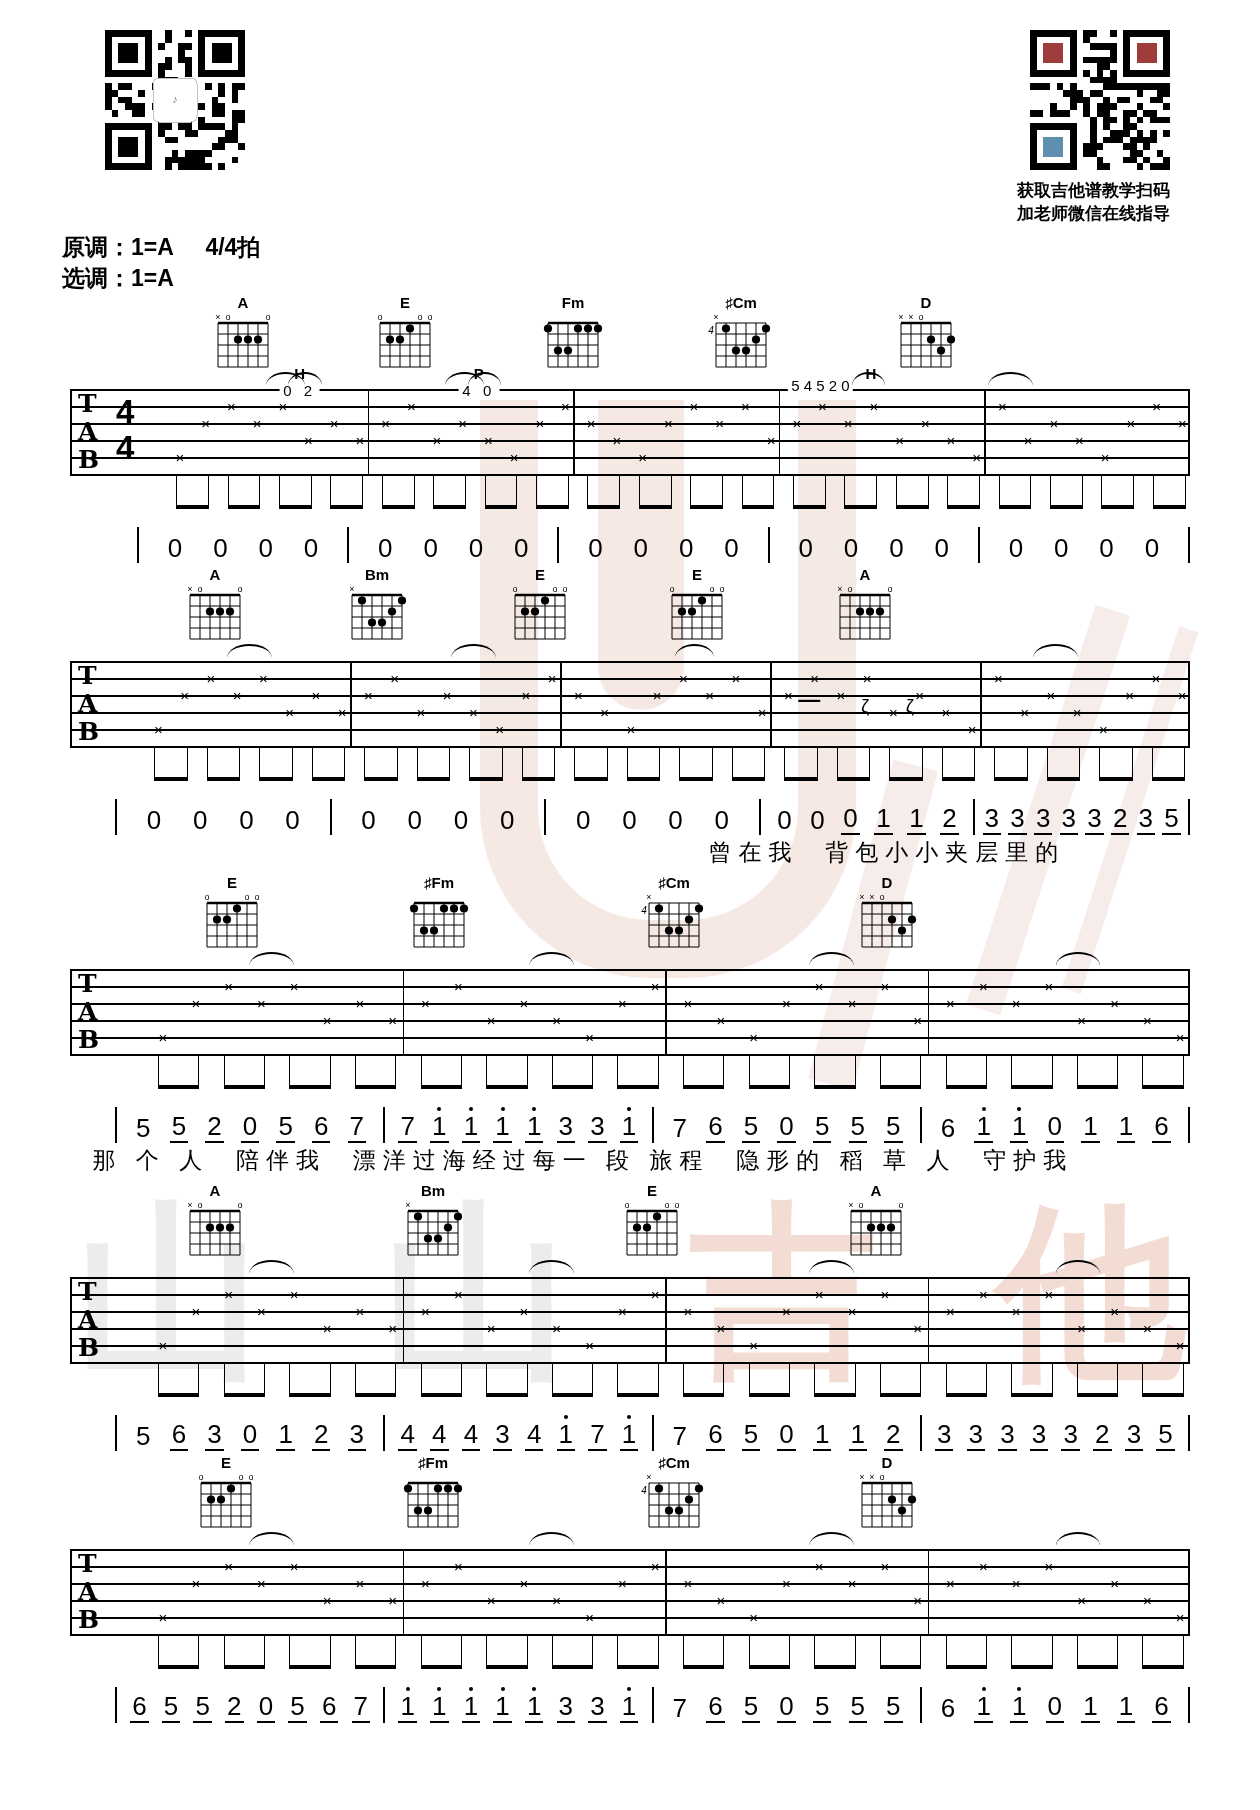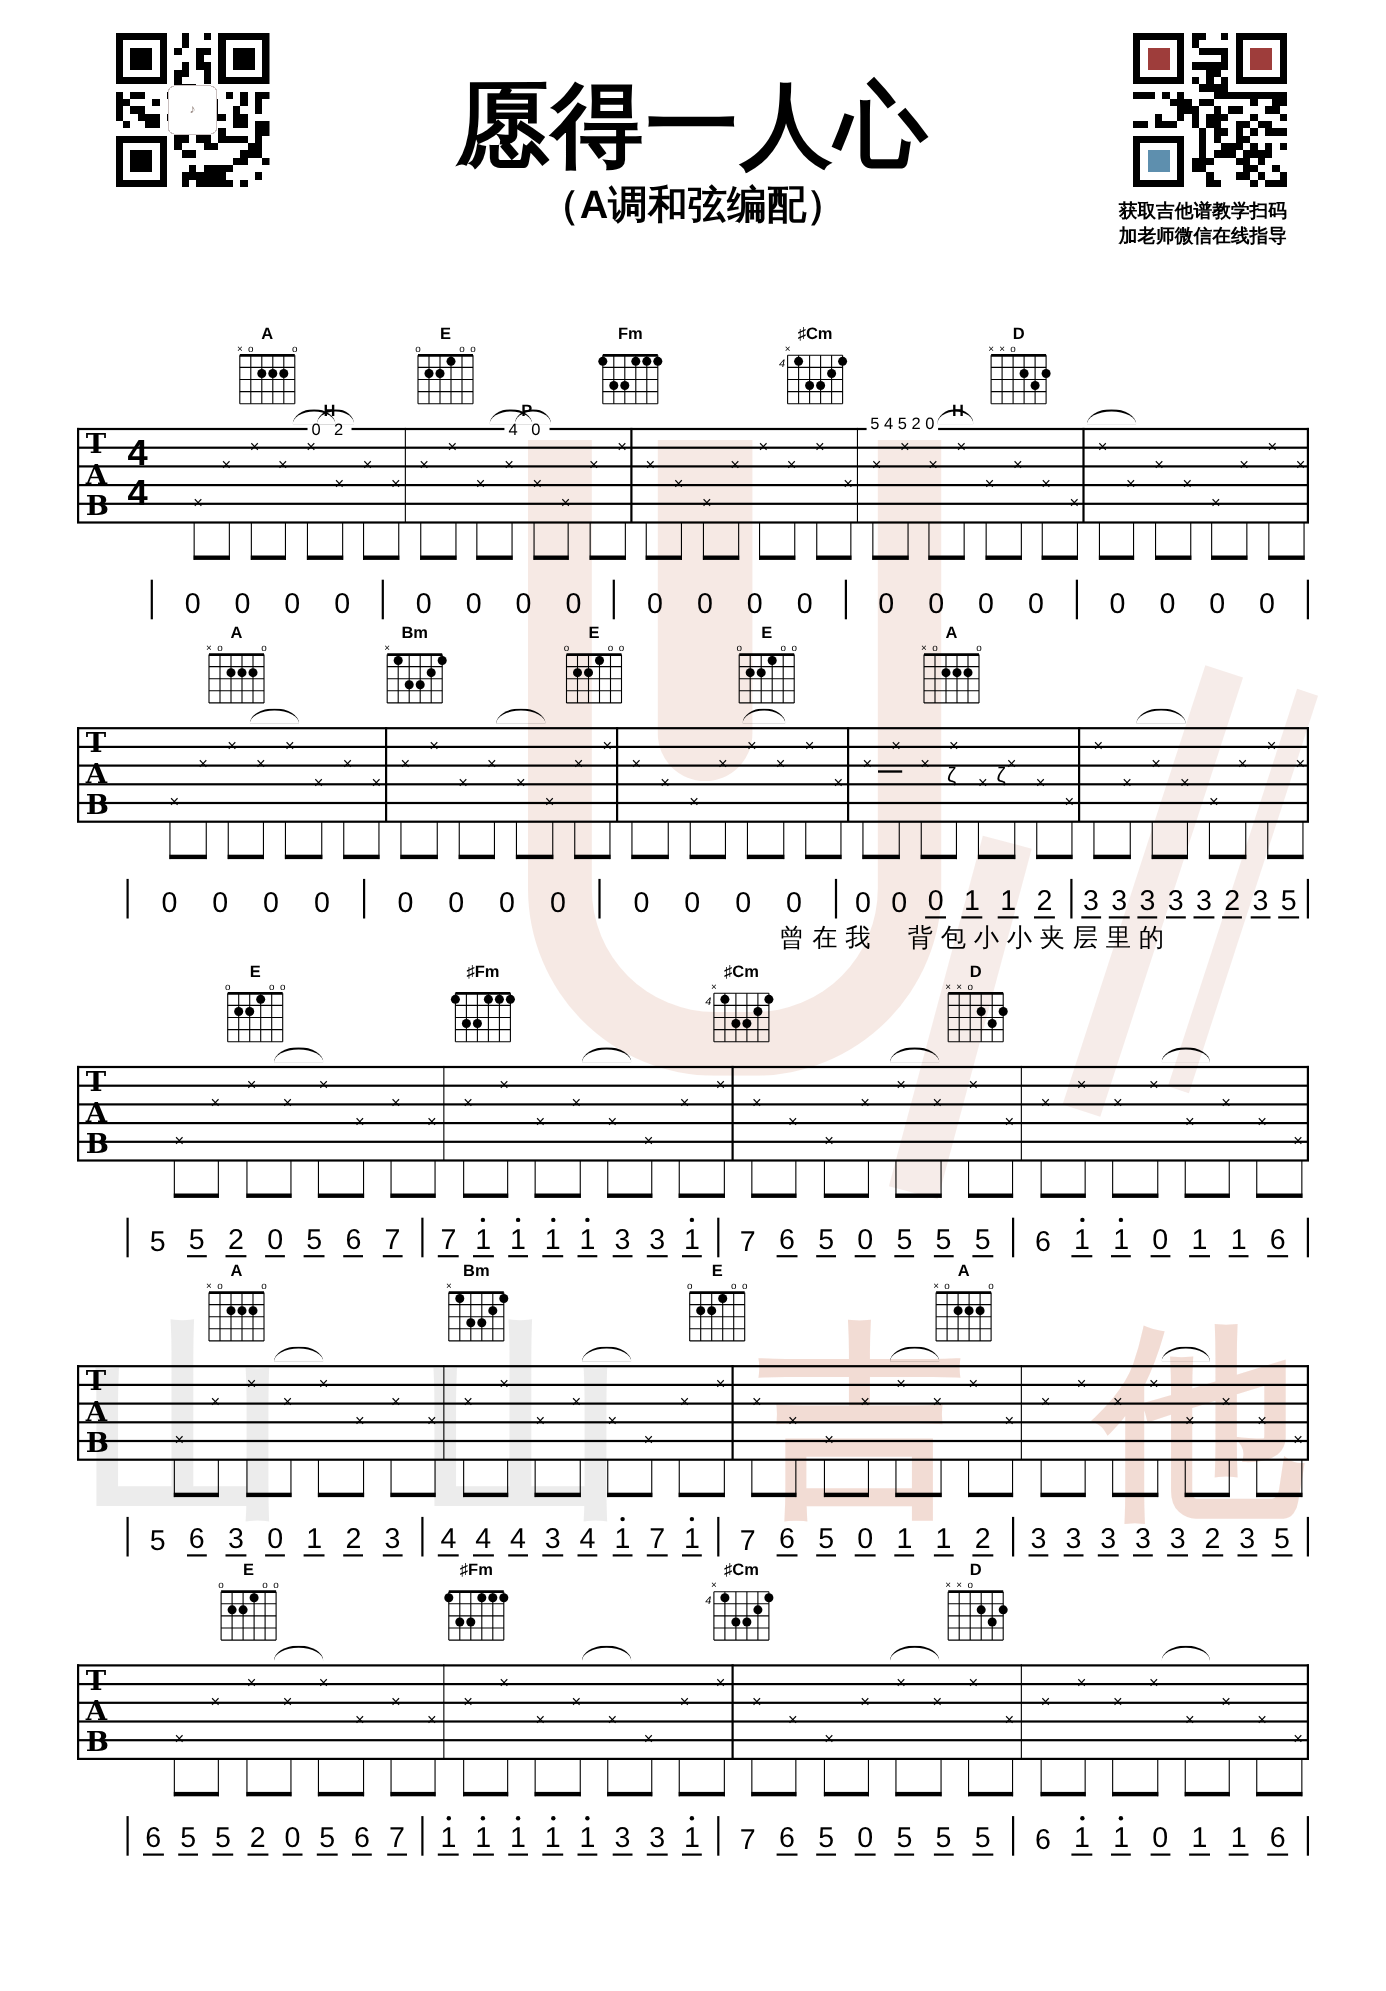--- a/index.html
+++ b/index.html
@@ -210,25 +210,28 @@
             <rect x="80" y="133.33333333333334" width="6.666666666666667" height="6.666666666666667" fill="#000"></rect>
             <rect x="86.66666666666667" y="133.33333333333334" width="6.666666666666667" height="6.666666666666667" fill="#000"></rect>
             <rect x="93.33333333333334" y="133.33333333333334" width="6.666666666666667" height="6.666666666666667" fill="#000"></rect>
             <rect x="100" y="133.33333333333334" width="6.666666666666667" height="6.666666666666667" fill="#000"></rect>
             <rect x="113.33333333333334" y="133.33333333333334" width="6.666666666666667" height="6.666666666666667" fill="#000"></rect>
             <rect x="48" y="48" width="44" height="44" rx="6" fill="#fff" stroke="#c9bfbf"></rect>
             <text x="70" y="73" font-size="11" text-anchor="middle" fill="#8c7b74">♪</text>
           </svg></span>
     </div>
 
+    <div class="keyinfo">
+      <div>
+        <span>原调：1=A</span>
+        <span class="tsig">4/4拍</span>
+      </div>
+      <div>选调：1=A</div>
+    </div>
 
-    <div class="titlewrap">
-      <div class="title">愿得一人心</div>
-      <div class="subtitle">（A调和弦编配）</div>
-    </div>
 
     <div class="qr-block qr-right">
       <span class="qr-svg" id="qr-right"><svg width="140" height="140" shape-rendering="crispEdges" xmlns="http://www.w3.org/2000/svg">
             <rect width="140" height="140" fill="#fff"></rect>
             <rect x="0" y="0" width="46.66666666666667" height="46.66666666666667" fill="#000"></rect>
             <rect x="6.666666666666667" y="6.666666666666667" width="33.333333333333336" height="33.333333333333336" fill="#fff"></rect>
             <rect x="13.333333333333334" y="13.333333333333334" width="20" height="20" fill="#9e3d3b"></rect>
             <rect x="93.33333333333334" y="0" width="46.66666666666667" height="46.66666666666667" fill="#000"></rect>
             <rect x="100" y="6.666666666666667" width="33.333333333333336" height="33.333333333333336" fill="#fff"></rect>
             <rect x="106.66666666666667" y="13.333333333333334" width="20" height="20" fill="#9e3d3b"></rect>
@@ -1263,20 +1266,21 @@
               <div class="dt"></div>
               <div class="n">1</div>
             </div>
             <div class="tok ul">
               <div class="dt"></div>
               <div class="n">6</div>
             </div>
           </div>
           <div class="nbar"></div>
         </div>
+        <div class="lyrics" style="padding-left: 2%;">那 个 人  陪伴我  漂洋过海经过每一 段 旅程  隐形的 稻 草 人  守护我</div>
       </div>
       <div class="system">
         <div class="chordrow">
           <div class="chord" style="left: 10%;"><svg width="66" height="80" xmlns="http://www.w3.org/2000/svg">
               <text x="33" y="13" font-size="15" font-weight="bold" text-anchor="middle" font-family="Liberation Sans, sans-serif">A</text>
               <text x="8" y="25" font-size="9" text-anchor="middle">×</text>
               <text x="18" y="25" font-size="9" text-anchor="middle">o</text>
               <text x="58" y="25" font-size="9" text-anchor="middle">o</text>
               <line x1="8" y1="28" x2="8" y2="72" stroke="#000" stroke-width="1"></line>
               <line x1="18" y1="28" x2="18" y2="72" stroke="#000" stroke-width="1"></line>

